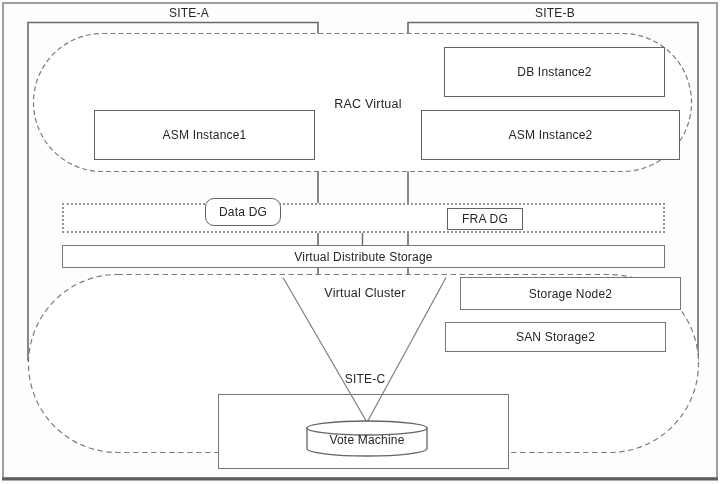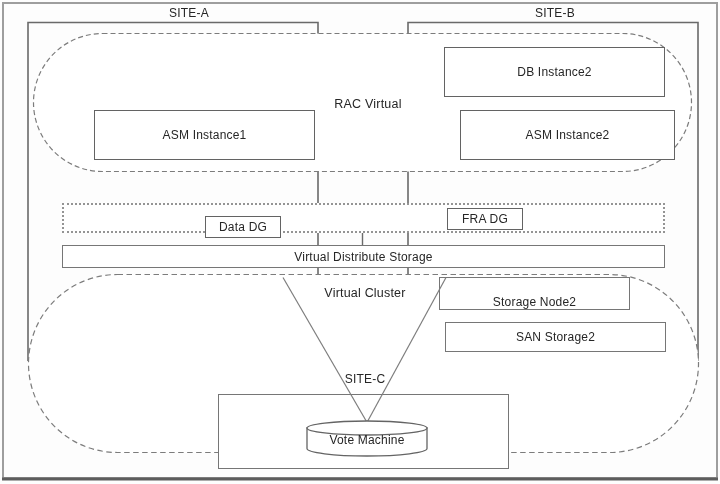--- a/index.html
+++ b/index.html
@@ -48,37 +48,37 @@
 
     <line x1="362.5" y1="230" x2="362.5" y2="246" stroke="#6a6a6a" stroke-width="1.4"></line>
   </svg>
 
   <div class="box" style="left:62px; top:110px; width:221px; height:50px;margin-left:32px;">
     <span>ASM Instance1</span>
   </div>
   <div class="box" style="left:444px; top:47px; width:221px; height:50px;">
     <span>DB Instance2</span>
   </div>
-  <div class="box" style="left:460px; top:110px; width:215px; height:50px;">
+  <div class="box" style="left:421px; top:110px; width:259px; height:50px;">
     <span>ASM Instance2</span>
   </div>
 
   <div class="band" style="left:62px; top:203px; width:603px; height:30px;"></div>
-  <div class="box" style="left:205px; top:216px; width:76px; height:22px;">
+  <div class="box" style="left:205px; top:198px; width:76px; height:28px;border-radius:9px;">
     <span>Data DG</span>
   </div>
   <div class="box" style="left:447px; top:208px; width:76px; height:22px;">
     <span>FRA DG</span>
   </div>
 
   <div class="box box--thin" style="left:62px; top:245px; width:603px; height:23px;">
     <span>Virtual Distribute Storage</span>
   </div>
 
-  <div class="box box--thin" style="left:439px; top:277px; width:191px; height:33px;align-items:flex-end;">
+  <div class="box box--thin" style="left:460px; top:277px; width:221px; height:33px;">
     <span>Storage Node2</span>
   </div>
   <div class="box box--thin" style="left:445px; top:322px; width:221px; height:30px;text-align:right;">
     <span>SAN Storage2</span>
   </div>
 
   <div class="box box--thin" style="left:218px; top:394px; width:291px; height:75px;"></div>
 
   <svg class="layer z3" viewBox="0 0 720 484">
     <line x1="283" y1="277.5" x2="366.5" y2="421.5" stroke="#7d7d7d" stroke-width="1.2"></line>

